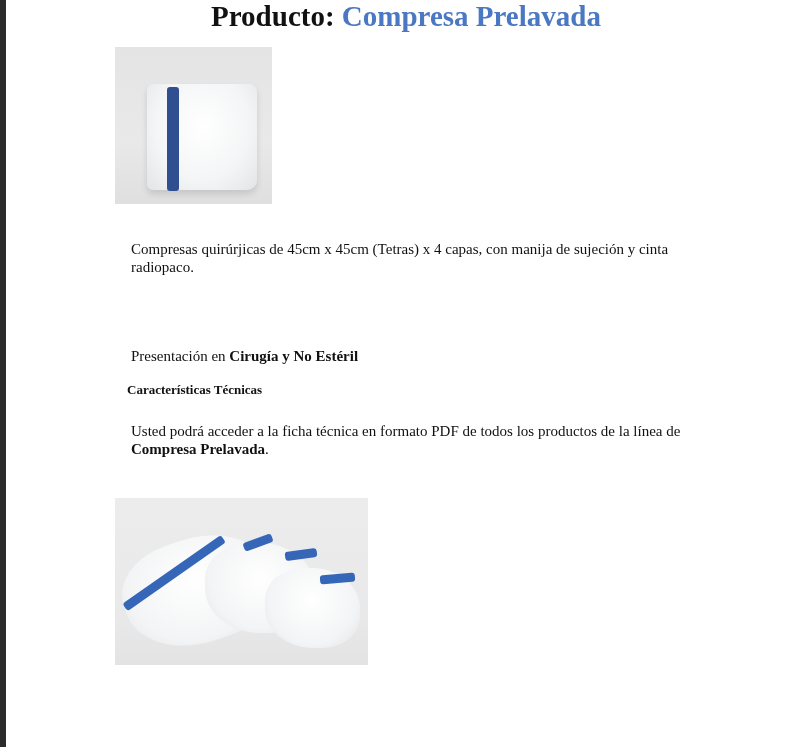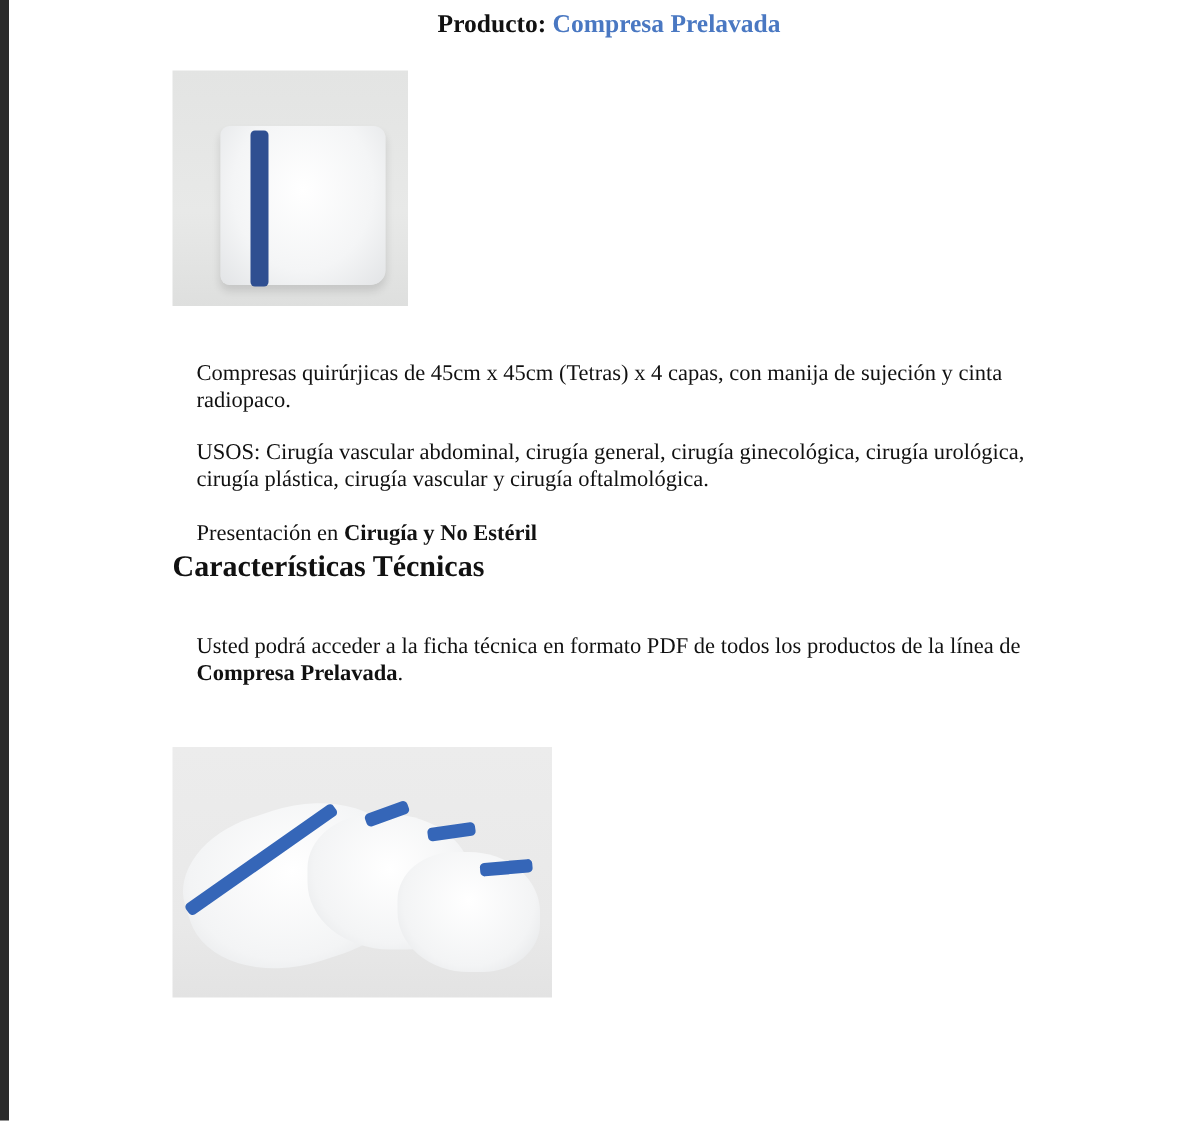--- a/index.html
+++ b/index.html
@@ -9,21 +9,21 @@
       font-family: "Liberation Serif", "DejaVu Serif", serif;
       color: #111111;
     }
     .left-edge {
       position: absolute; left: 0; top: 0; width: 6px; height: 747px;
       background: #2b2b2b;
     }
     .page { position: absolute; left: 6px; top: 0; right: 0; bottom: 0; background: #fff; }
     h1.title {
       position: absolute; top: 2px; left: 0; right: 0; margin: 0;
-      text-align: center; font-size: 17px; font-weight: bold; line-height: 28px;
+      text-align: center; font-size: 29px; font-weight: bold; line-height: 28px;
       padding-left: 6px;
     }
     h1.title .accent { color: #4a78c2; }
     .img1 {
       position: absolute; left: 109px; top: 47px; width: 157px; height: 157px;
       background: linear-gradient(180deg, #e3e4e3 0%, #e8e9e8 60%, #dedfde 100%);
       overflow: hidden;
     }
     .img1 .pad {
       position: absolute; left: 32px; top: 37px; width: 110px; height: 106px;
@@ -45,21 +45,21 @@
       border-radius: 40% 50% 40% 50%;
     }
     .img2 .band {
       position: absolute; background: #3566b8; height: 9px; border-radius: 3px;
     }
     p.body-text {
       position: absolute; left: 109px; margin: 16px; width: 590px;
       font-size: 15px; line-height: 18px;
     }
     h2.section {
-      position: absolute; left: 109px; margin: 0; font-size: 20px; font-weight: bold; line-height: 20px; text-align: center;
+      position: absolute; left: 109px; margin: 12px; font-size: 13px; font-weight: bold; line-height: 20px; text-align: center;
     }
     b { font-weight: bold; }
   </style>
 </head>
 <body>
 
 <div class="left-edge"></div>
 
 <div class="page">
   <h1 class="title">
@@ -67,21 +67,20 @@
     <span class="accent">Compresa Prelavada</span>
   </h1>
 
   <div class="img1" title="Compresa prelavada doblada con cinta azul">
     <div class="pad"></div>
     <div class="stripe"></div>
   </div>
 
   <p class="body-text" style="top:224px;">Compresas quirúrjicas de 45cm x 45cm (Tetras) x 4 capas, con manija de sujeción y cinta radiopaco.</p>
 
-  <p class="body-text" style="top:277px;">USOS: Cirugía vascular abdominal, cirugía general, cirugía ginecológica, cirugía urológica, cirugía plástica, cirugía vascular y cirugía oftalmológica.</p>
 
   <p class="body-text" style="top:331px;"><span>Presentación en </span><b>Cirugía y No Estéril</b></p>
 
   <h2 class="section" style="top:368px;">Características Técnicas</h2>
 
   <p class="body-text" style="top:406px;"><span>Usted podrá acceder a la ficha técnica en formato PDF de todos los productos de la línea de </span><b>Compresa Prelavada</b><span>.</span></p>
 
 
   <div class="img2" title="Compresas prelavadas desplegadas con cintas azules">
     <div class="cloth" style="left:8px; top:40px; width:150px; height:105px; transform:rotate(-18deg);"></div>

